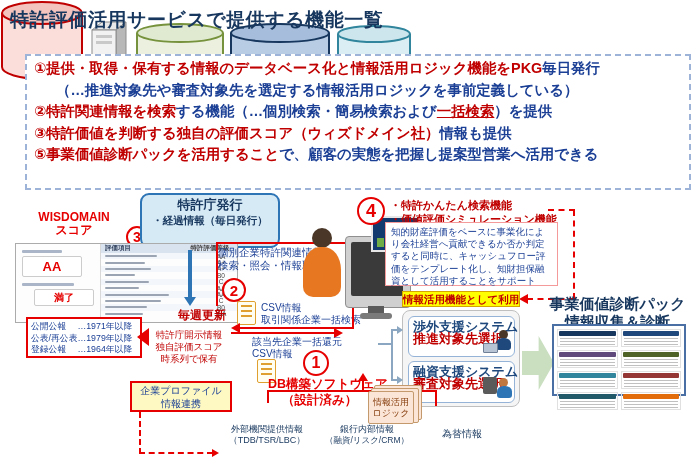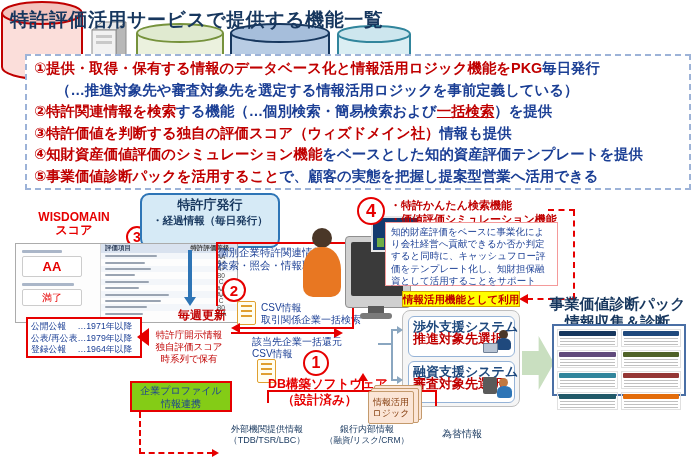--- a/index.html
+++ b/index.html
@@ -23,21 +23,21 @@
   .jpo-title{font-size:13px;font-weight:bold;color:#17375e;line-height:16px;}
   .jpo-item{font-size:10.5px;color:#17375e;line-height:14px;font-weight:bold;}
   .gazette{left:26px;top:317px;width:116px;height:41px;border:2px solid #e60000;background:#fff;padding:2px 3px;box-sizing:border-box;}
   .gazette div{font-size:8.8px;color:#1b3f95;line-height:11.5px;white-space:nowrap;}
   .descbox{left:385px;top:222px;width:173px;height:64px;border:1.5px solid #f49a9a;background:#fff;padding:3px 5px;box-sizing:border-box;font-size:9.5px;line-height:12.2px;color:#1b3f95;}
   .usage-head{left:402px;top:291px;width:118px;height:16px;background:#ffff00;border:1px solid #d6a500;box-sizing:border-box;text-align:center;font-size:10.5px;font-weight:bold;color:#c00000;line-height:15px;}
   .sys-wrap{left:402px;top:310px;width:118px;height:97px;background:#f5f5f5;border:1px solid #bfbfbf;border-radius:8px;box-sizing:border-box;}
   .sys-box{position:absolute;left:5px;width:107px;background:#fff;border:1.5px solid #95b3d7;border-radius:6px;box-sizing:border-box;padding:3px 4px;}
   .sys-name{font-size:13px;font-weight:bold;color:#1f497d;line-height:13px;white-space:nowrap;}
   .sys-act{font-size:13px;font-weight:bold;color:#c00000;line-height:12px;white-space:nowrap;}
-  .profile-box{left:130px;top:381px;width:102px;height:31px;border:2px solid #e60000;background:#84cc16;box-sizing:border-box;text-align:center;font-size:10px;color:#1b3f95;line-height:13px;padding-top:1px;}
+  .profile-box{left:130px;top:381px;width:102px;height:31px;border:2px solid #e60000;background:#fef9c3;box-sizing:border-box;text-align:center;font-size:10px;color:#1b3f95;line-height:13px;padding-top:1px;}
   
   .rline{position:absolute;background:#e60000;}
   .bline{position:absolute;background:#2e75b6;}
   .gline{position:absolute;background:#8aa6c0;}
   .rdash-v{position:absolute;border-left:2px dashed #e60000;}
   .rdash-h{position:absolute;border-top:2px dashed #e60000;}
   .tri{position:absolute;width:0;height:0;}
   
   .shot{left:15px;top:243px;width:223px;height:80px;background:#fdfdfd;border:1px solid #ababab;box-sizing:border-box;display:flex;}
   .shot-left{width:85px;border-right:1px solid #d8d8d8;padding:4px 6px;box-sizing:border-box;}
@@ -71,21 +71,20 @@
 
   
   <div class="abs slide-title nw">特許評価活用サービスで提供する機能一覧</div>
 
   
   <div class="abs features">
     <div class="feat"><span class="red">①提供・取得・保有する情報のデータベース化と情報活用ロジック機能をPKG</span><span class="blue">毎日発行</span></div>
     <div class="feat indent"><span class="blue">（…推進対象先や審査対象先を選定する情報活用ロジックを事前定義している）</span></div>
     <div class="feat"><span class="red">②特許関連情報を検索</span><span class="blue">する機能（…個別検索・簡易検索および</span><span class="red u">一括検索</span><span class="blue">）を提供</span></div>
     <div class="feat"><span class="red">③特許価値を判断する独自の評価スコア（ウィズドメイン社）</span><span class="blue">情報も提供</span></div>
-    <div class="feat"><span class="red">④知財資産価値評価のシミュレーション機能</span><span class="blue">をベースとした知的資産評価テンプレートを提供</span></div>
     <div class="feat"><span class="red">⑤事業価値診断パックを活用すること</span><span class="blue">で、顧客の実態を把握し提案型営業へ活用できる</span></div>
   </div>
 
   
   <div class="abs nw" style="left:28px;top:211px;width:92px;text-align:center;font-size:12px;font-weight:bold;color:#e60000;line-height:13px;">
     <div>WISDOMAIN</div>
     <div>スコア</div>
   </div>
   <div class="circ" style="left:126px;top:226px;width:22px;height:22px;font-size:14px;">3</div>
 
@@ -94,21 +93,21 @@
     <div class="jpo-title">特許庁発行</div>
     <div class="jpo-item nw">・経過情報（毎日発行）</div>
   </div>
 
   
   <div class="abs shot">
     <div class="shot-left">
       <div class="pbar" style="width:40px;"></div>
       <div class="gradebox" style="width:58px;height:19px;font-size:13px;font-weight:bold;color:#e60000;line-height:19px;">AA</div>
       <div class="pbar" style="width:52px;margin-top:6px;"></div>
-      <div class="gradebox" style="width:58px;height:15px;font-size:10px;font-weight:normal;color:#e60000;line-height:15px;">満了</div>
+      <div class="gradebox" style="width:58px;height:15px;font-size:10px;font-weight:bold;color:#e60000;line-height:15px;margin-left:12px;">満了</div>
     </div>
     <div class="shot-right">
       <div class="shead">
         <span>評価項目</span>
         <span class="grade" style="width:46px;">特許評価等級</span>
       </div>
       <div class="srow">
           <span class="rowbar" style="width:52px"></span>
           <span class="grade">AA</span>
         </div>

